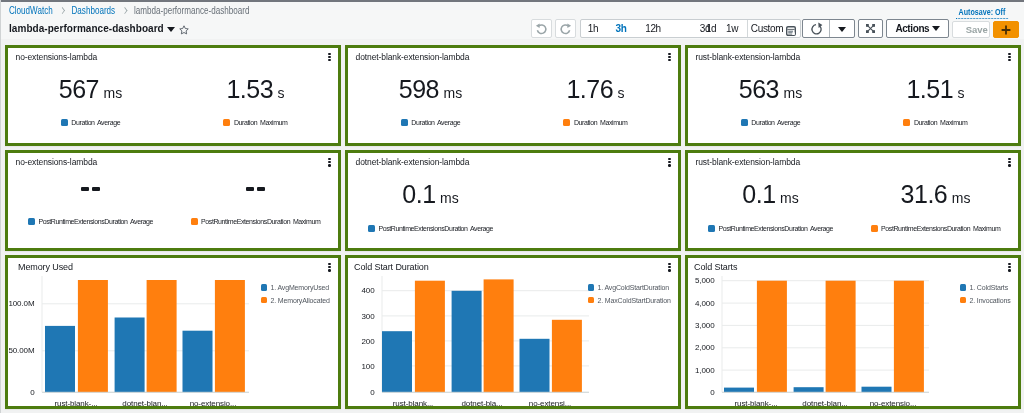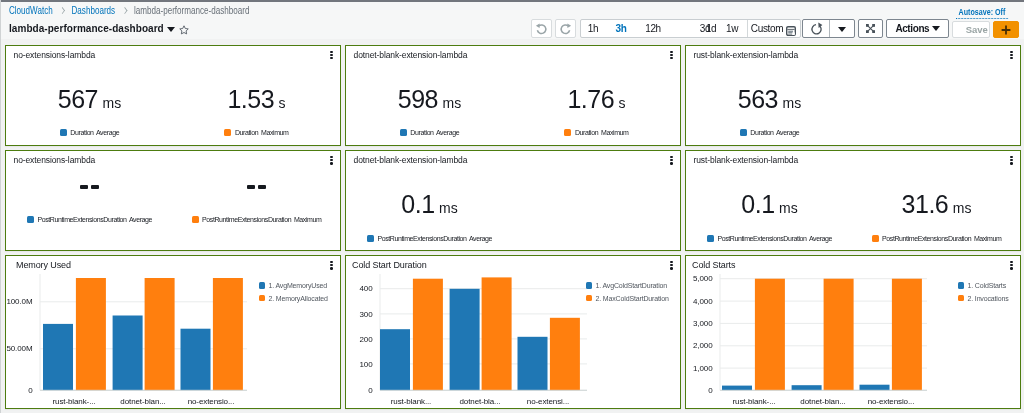--- a/index.html
+++ b/index.html
@@ -10,25 +10,25 @@
 #crumbs .sep { display:inline-block; width:4.6px; height:4.6px; border-top:1.4px solid #99a5a7; border-right:1.4px solid #99a5a7; transform:rotate(45deg); margin:0 10.5px 1px 10.5px; }
 #ptitle { position:absolute; left:8px; top:22.5px; font-size:10px; letter-spacing:0.05px; white-space:nowrap; font-weight:bold; color:#16191f; }
 #caret { position:absolute; left:165.6px; top:26.5px; width:0; height:0; border-left:4.3px solid transparent; border-right:4.3px solid transparent; border-top:5.7px solid #16191f; }
 #star { position:absolute; left:176.6px; top:23.7px; } #star svg { display:block; }
 #autosave { position:absolute; right:16px; top:5.5px; padding-left:4px; padding-right:4px; font-size:9.5px; transform:scaleX(0.75); transform-origin:100% 0; white-space:nowrap; font-weight:bold; color:#0073bb; border-bottom:1px dotted #0073bb; padding-bottom:1.5px; }
 .btn { position:absolute; top:19px; height:19px; background:#fff; border:1px solid #7d868f; border-radius:2px; display:flex; align-items:center; justify-content:center; font-size:9.5px; color:#16191f; }
 .tlbl { position:absolute; top:0; height:17px; display:flex; align-items:center; justify-content:center; font-size:10px; color:#16191f; letter-spacing:-0.35px;}
 .cdn { width:0; height:0; border-left:4.2px solid transparent; border-right:4.2px solid transparent; border-top:5.2px solid #16191f; }
 .dots { position:absolute; top:5px; right:6.8px; width:3px; }
 .dots i { display:block; width:2.4px; height:2.4px; border-radius:50%; background:#16191f; margin-bottom:0.7px; }
-.card { position:absolute; background:#fff; border:1px solid #4d7c0f; box-shadow:0 1px 1px rgba(0,0,0,0.04); }
+.card { position:absolute; background:#fff; border:3px solid #4d7c0f; box-shadow:0 1px 1px rgba(0,0,0,0.04); }
 .wtitle { position:absolute; left:7.5px; top:4px; font-size:8.5px; letter-spacing:-0.1px; color:#16191f; }
 .nums { position:absolute; left:0; top:0; width:100%; height:100%; display:flex; }
 .ncol { width:50%; display:flex; flex-direction:column; align-items:center; }
-.nval { margin-top:41px; height:25px; line-height:25px; font-size:25px; letter-spacing:-0.5px; color:#16191f; }
+.nval { margin-top:29px; height:25px; line-height:25px; font-size:25px; letter-spacing:-0.5px; color:#16191f; }
 .unit { font-size:14px; letter-spacing:0; margin-left:4.5px; }
 .leg { margin-top:17.8px; font-size:7px; letter-spacing:-0.4px; word-spacing:1.2px; color:#16191f; display:flex; align-items:center; }
 .sq { display:inline-block; width:7px; height:7px; border-radius:1.5px; margin-right:3.5px; flex:none; }
 .tk { font-size:8px; fill:#16191f; font-family:"Liberation Sans",sans-serif; letter-spacing:-0.1px;}
 .ndash { margin-top:33.5px; height:4px; display:flex; gap:2.5px; justify-content:center; }
 .ndash i { width:8.5px; height:4px; background:#16191f; border-radius:1px; }
 .ncol.d .leg { margin-top:27px; }
 .clegend { position:absolute; top:25.5px; font-size:7px; letter-spacing:-0.15px; color:#50565e; }
 .crow { display:flex; align-items:center; height:8px; margin-bottom:4.5px; white-space:nowrap; }
 .csq { display:inline-block; width:6.5px; height:6.5px; border-radius:1.5px; margin-right:3.5px; flex:none; }
@@ -143,20 +143,24 @@
   <div class="dots">
         <i></i>
         <i></i>
         <i></i>
       </div>
   <div class="nums">
         <div class="ncol">
           <div class="nval">563<span class="unit">ms</span></div>
           <div class="leg"><span class="sq" style="background:#1f77b4"></span>Duration Average</div>
         </div>
+        <div class="ncol">
+          <div class="nval">1.51<span class="unit">s</span></div>
+          <div class="leg"><span class="sq" style="background:#ff7f0e"></span>Duration Maximum</div>
+        </div>
       </div>
 </div>
 <div class="card" style="left:4px;top:150px;width:336.0px;height:101px">
   <div class="wtitle">no-extensions-lambda</div>
   <div class="dots">
         <i></i>
         <i></i>
         <i></i>
       </div>
   <div class="nums">

